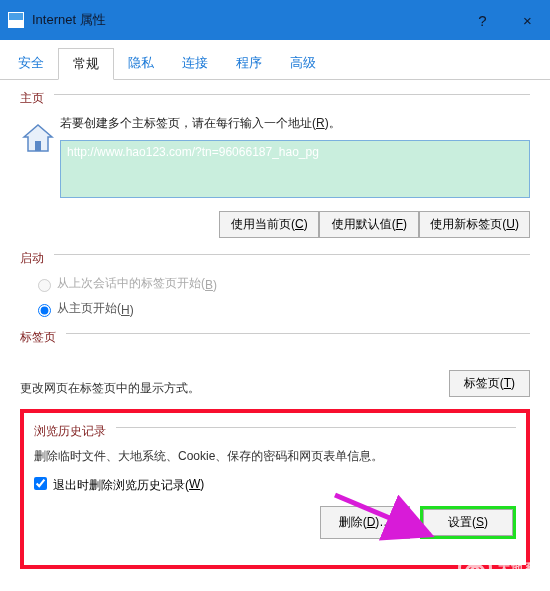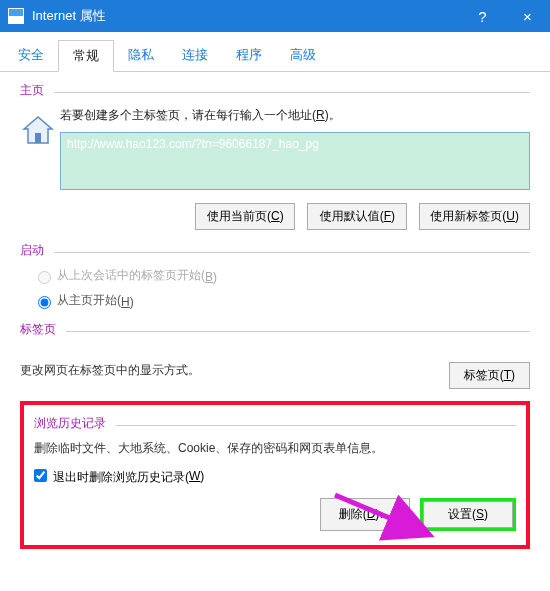--- a/index.html
+++ b/index.html
@@ -1,44 +1,44 @@
 <!DOCTYPE html>
 <html><head>
   <meta charset="utf-8">
   <style>
     *{box-sizing:border-box;margin:0;padding:0;font-family:"Microsoft YaHei","Segoe UI",sans-serif;font-size:12px}
     body{background:#fff;width:550px;height:591px;overflow:hidden;position:relative}
-    .titlebar{background:#1e7bd8;height:32px;display:flex;align-items:center;color:#ffffff;padding-left:8px}
+    .titlebar{background:#1e7bd8;height:40px;display:flex;align-items:center;color:#0f172a;padding-left:8px}
     .titlebar .ticon{width:16px;height:16px;border:1px solid #fff;margin-right:8px;position:relative;background:linear-gradient(180deg,#4aa0e8 0 50%,#fff 50% 100%)}
     .titlebar .ttext{flex:1;font-size:13px}
     .titlebar .ctl{width:45px;height:32px;display:flex;align-items:center;justify-content:center;font-size:15px;font-family:sans-serif}
     .tabstrip{background:#fff;display:flex;border-bottom:1px solid #ccc;padding:8px 4px 0}
     .tab{padding:6px 14px;color:#1e7bd8;cursor:pointer;font-size:13px}
     .tab.active{border:1px solid #ccc;border-bottom:1px solid #fff;margin-bottom:-1px;background:#fff;color:#222}
     .panel{padding:10px 20px 0}
     .group{margin-bottom:12px}
-    .grouplabel{color:#a21caf;font-size:13px;display:flex;align-items:center;margin-bottom:8px}
+    .grouplabel{color:#7f1d1d;font-size:13px;display:flex;align-items:flex-start;margin-bottom:8px}
     .grouplabel .line{flex:1;border-top:1px solid #ccc;margin-left:10px;margin-top:4px}
     .homewrap{display:flex;gap:4px;align-items:flex-start}
     .homeicon{width:36px;height:36px;margin-top:4px}
     .homeicon svg{width:36px;height:36px}
     .homeblock{flex:1}
     .homelabel{margin-bottom:8px;color:#222;font-size:12px}
     .mnemonic{text-decoration:underline}
     .textarea{width:100%;height:58px;border:1px solid #7bb0de;background:#c9eedd;color:#fff;padding:4px 6px;font-size:12px;resize:none;overflow-y:scroll}
     .textarea::selection{background:#3085d8}
-    .btnrow{display:flex;gap:12px;justify-content:flex-end;margin-top:10px}
+    .btnrow{display:flex;gap:0;justify-content:flex-end;margin-top:10px}
     .btn{border:1px solid #aaa;background:#f3f3f3;padding:4px 10px;font-size:12px;min-width:100px;text-align:center;cursor:pointer}
     .radioRow{display:flex;align-items:flex-end;margin:8px 0 8px 18px;color:#555}
     .radioRow input{margin-right:6px}
     .radioRow.dis{color:#aaa}
-    .tabsline{display:flex;align-items:flex-start;margin-top:24px}
+    .tabsline{display:flex;align-items:flex-end;margin-top:24px}
     .tabsline .txt{flex:1;color:#333}
     .tabbtn{border:1px solid #aaa;background:#f3f3f3;padding:4px 14px;font-size:12px}
-    .redbox{border:4px solid #f80f2f;padding:10px 10px 14px;margin-top:2px}
+    .redbox{border:4px solid #f80f2f;padding:10px 10px 26px;margin-top:2px}
     .desc{color:#333;margin:8px 0 12px;font-size:12px}
     .chkline{display:flex;align-items:flex-start;margin-bottom:12px}
     .chkline input{margin-right:6px}
     .btnrow2{display:flex;gap:10px;justify-content:flex-end;position:relative}
     .greenbox{border:3px solid #1fe021;display:inline-block}
     .greenbox .btn{min-width:90px}
     .arrow{position:absolute;left:330px;top:490px;pointer-events:none}
     .watermark{position:absolute;right:0;bottom:6px;color:#fff;opacity:.72;font-size:30px;font-weight:700;letter-spacing:1px;display:flex;align-items:center;gap:6px;pointer-events:none}
     .wmcirc{width:34px;height:34px;border:3px solid #fff;border-radius:50%;position:relative}
     .wmcirc::before,.wmcirc::after{content:"";position:absolute;width:9px;height:9px;border:3px solid #fff;border-radius:50%}

